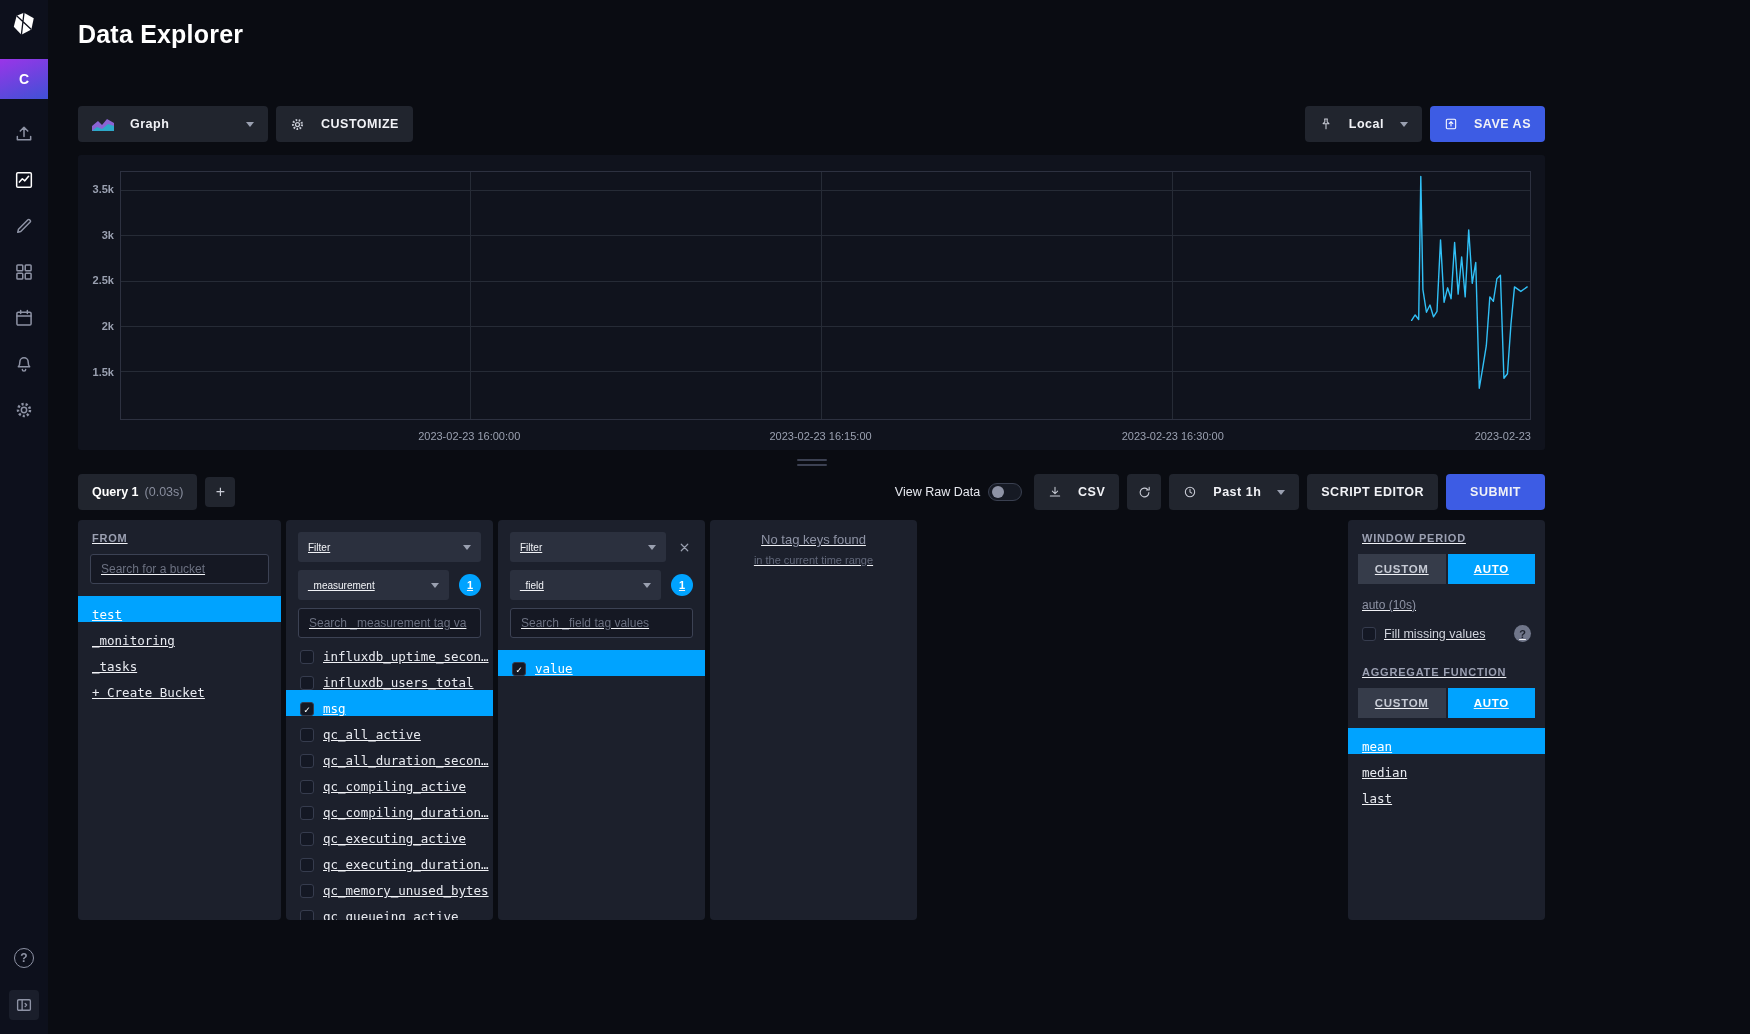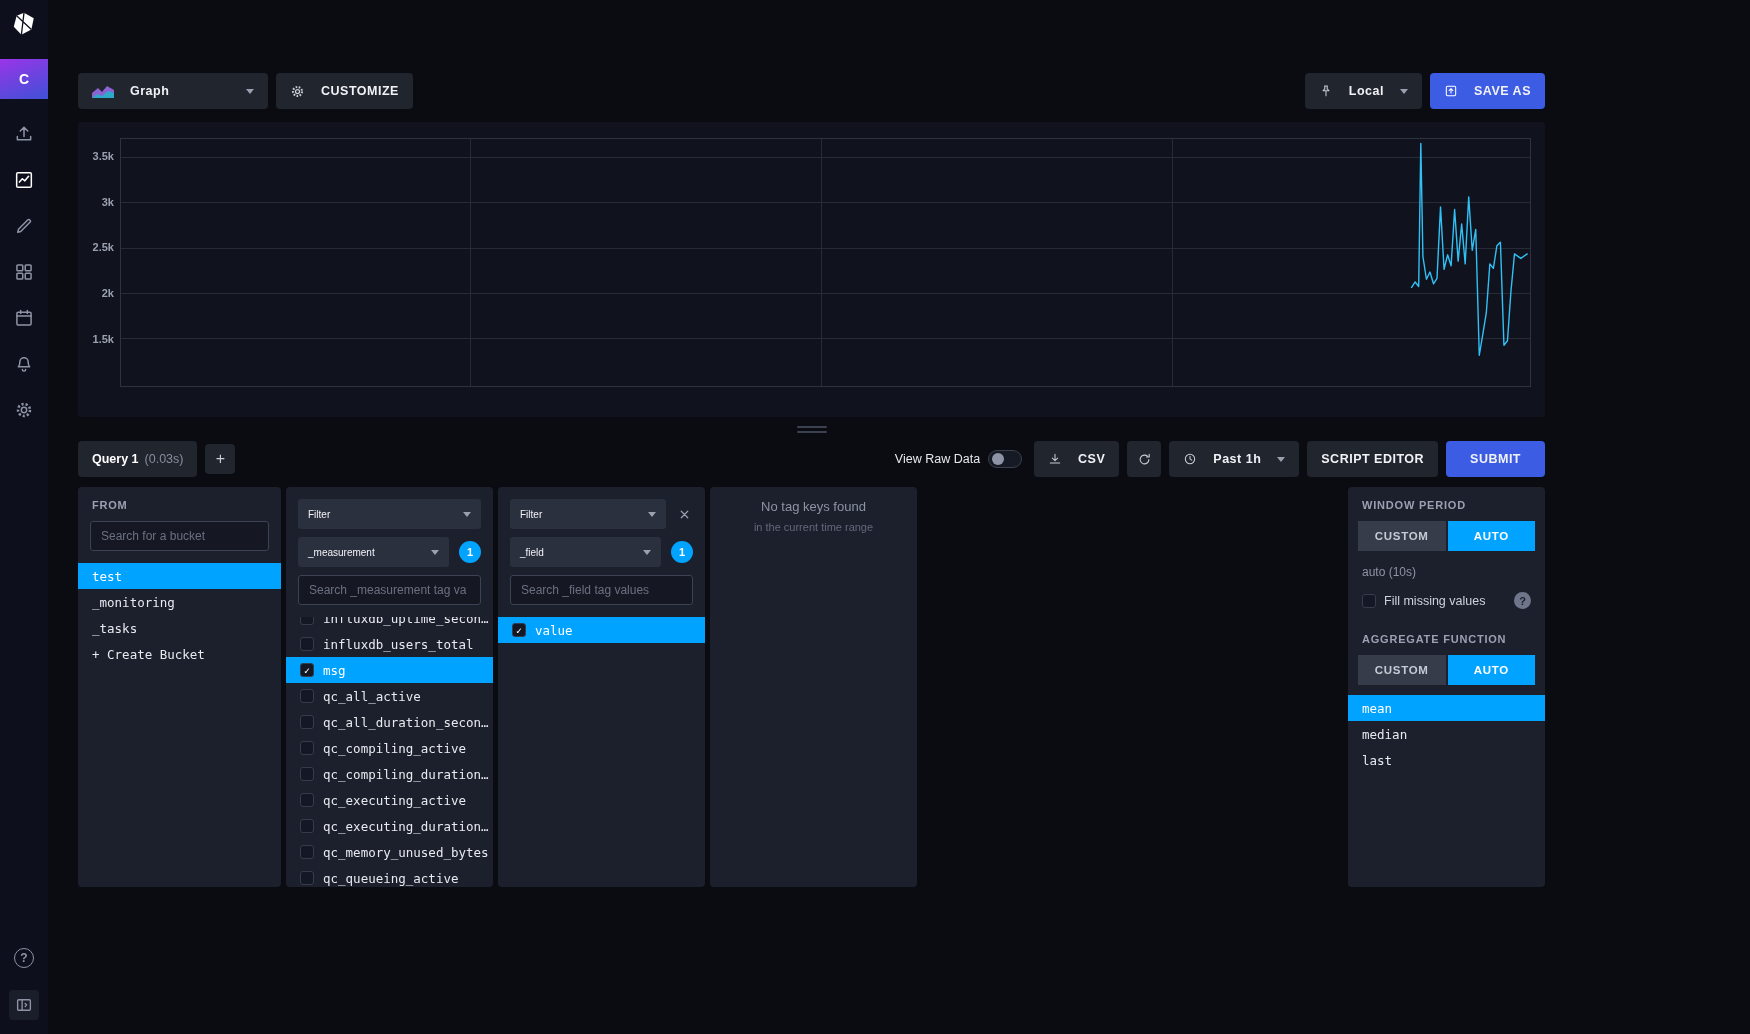--- a/index.html
+++ b/index.html
@@ -74,21 +74,21 @@
   .add-btn { width: 30px; height: 30px; margin-left: 8px; background: #21252e; color: #c9ccd6; border: none; border-radius: 4px; font-size: 16px; cursor: pointer; }
   .query-right { margin-left: auto; display: flex; gap: 8px; align-items: center; }
   .raw-group { display: flex; align-items: center; gap: 8px; margin-right: 4px; }
   .raw-label { font-size: 12.5px; color: #e7e9ef; }
   .toggle { width: 34px; height: 18px; border-radius: 9px; background: #161a24; border: 1px solid #3a4050; position: relative; cursor: pointer; }
   .toggle .knob { width: 12px; height: 12px; border-radius: 50%; background: #8e93a5; position: absolute; left: 3px; top: 2px; }
   .icon-btn { width: 34px; padding: 0; justify-content: center; }
   .submit-btn { padding: 0 24px; }
 
   
-  .builder { display: flex; gap: 5px; margin-top: 10px; height: 400px; }
+  .builder { display: flex; gap: 5px; margin-top: 10px; height: 400px; text-decoration: underline; }
   .panel { background: #1c202c; border-radius: 4px; display: flex; flex-direction: column; padding-top: 12px; overflow: hidden; }
   .from-panel { width: 203px; }
   .filter-panel { width: 207px; }
   .empty-panel { width: 207px; align-items: center; justify-content: flex-start; gap: 7px; }
   .options-panel { width: 197px; margin-left: auto; }
 
   .panel-header-label { margin: 0 14px 10px; font-size: 11px; font-weight: 700; letter-spacing: .8px; color: #9ba0b2; }
   .search-input {
     height: 30px; margin: 0 12px 10px; background: #151823; border: 1px solid #3c4254; border-radius: 3px;
     color: #fff; font-size: 12px; padding: 0 10px; outline: none;
@@ -102,21 +102,21 @@
   .dd.flex1 { flex: 1; }
   .badge {
     width: 22px; height: 22px; flex: none; border-radius: 50%; background: #00A3FF; color: #fff;
     font-size: 11px; font-weight: 700; display: flex; align-items: center; justify-content: center;
   }
   .close-btn { background: none; border: none; color: #9aa0b0; cursor: pointer; display: flex; padding: 2px; }
 
   .tag-list { flex: 1; overflow: hidden; margin-top: 2px; }
   .tag-list-inner.scrolled { margin-top: -12px; }
   .list-row {
-    height: 26px; display: flex; align-items: center; gap: 9px; padding: 0 14px;
+    height: 26px; display: flex; align-items: flex-end; gap: 9px; padding: 0 14px;
     font-family: "DejaVu Sans Mono", monospace; font-size: 12.5px; color: #e8eaf0;
     cursor: pointer; white-space: nowrap;
   }
   .list-row.selected { background: #00A3FF; color: #fff; }
   .checkbox {
     width: 14px; height: 14px; flex: none; border-radius: 3px; background: #141824; border: 1px solid #363c4e; position: relative;
   }
   .checkbox.checked::after {
     content: "✓"; position: absolute; inset: 0; display: flex; align-items: center; justify-content: center;
     font-size: 10px; color: #fff;
@@ -203,20 +203,21 @@
     <div class="nav-item boxed">
       <svg width="18" height="18" viewBox="0 0 24 24" fill="none" stroke="currentColor" stroke-width="1.8" stroke-linecap="round" stroke-linejoin="round">
         <rect x="3.5" y="5" width="17" height="14" rx="1.5"></rect>
           <path d="M9.5 5v14M13.5 10l2 2-2 2"></path>
       </svg>
     </div>
   </div>
 </nav>
 
 <main class="content">
+  <h1>Data Explorer</h1>
 
   <div class="toolbar">
     <div class="toolbar-left">
       <button class="btn graph-select">
         <span class="icon">
           <svg width="22" height="14" viewBox="0 0 22 14">
             <polygon points="0,14 0,9 6,4 10,8 15,2 22,6 22,14" fill="#9d6ff0" opacity="0.85"></polygon>
             <polygon points="0,14 5,10 10,12 16,7 22,9 22,14" fill="#22b0c8" opacity="0.9"></polygon>
           </svg>
         </span>
@@ -271,20 +272,26 @@
           <div class="hgrid" style="top: 62.2711%;"></div>
           <div class="hgrid" style="top: 80.5861%;"></div>
           <div class="vgrid" style="left: 24.75%;"></div>
           <div class="vgrid" style="left: 49.65%;"></div>
           <div class="vgrid" style="left: 74.61%;"></div>
         </div>
       <svg viewBox="0 0 1000 1000" preserveAspectRatio="none">
         <polyline id="chart-line" fill="none" stroke-width="1.4" vector-effect="non-scaling-stroke" stroke-linejoin="round" stroke-linecap="round" points="916.0,600.7 918.5,578.8 921.0,597.1 922.5,18.3 924.0,476.2 926.5,567.8 929.0,538.5 931.5,586.1 934.0,564.1 936.5,274.7 939.0,527.5 941.5,468.9 944.0,512.8 946.5,285.7 949.0,494.5 951.5,344.3 954.0,505.5 956.5,234.4 959.0,450.5 961.5,366.3 964.0,875.5 966.5,791.2 969.0,703.3 971.5,505.5 974.0,523.8 976.5,432.2 979.0,417.6 981.5,835.2 984.0,816.8 986.5,615.4 989.0,465.2 993.5,483.5 998.0,465.2" stroke="#31C0F6"></polyline>
       </svg>
     </div>
+    <div class="x-axis" id="x-axis">
+        <div class="x-tick-label" style="left: 24.75%;">2023-02-23 16:00:00</div>
+        <div class="x-tick-label" style="left: 49.65%;">2023-02-23 16:15:00</div>
+        <div class="x-tick-label" style="left: 74.61%;">2023-02-23 16:30:00</div>
+        <div class="x-tick-label" style="left: 98%;">2023-02-23</div>
+      </div>
   </div>
 
   <div class="handle-row">
     <div class="handle-bar"></div>
     <div class="handle-bar"></div>
   </div>
 
   <div class="query-bar">
     <div class="query-tab">
       <span class="qname">Query 1</span>

